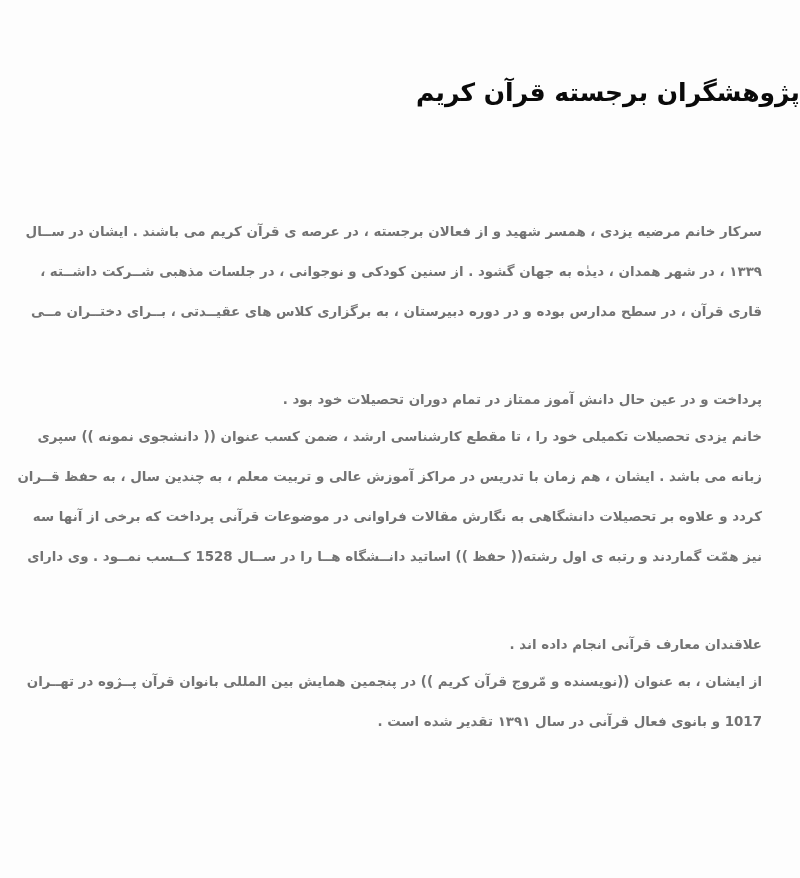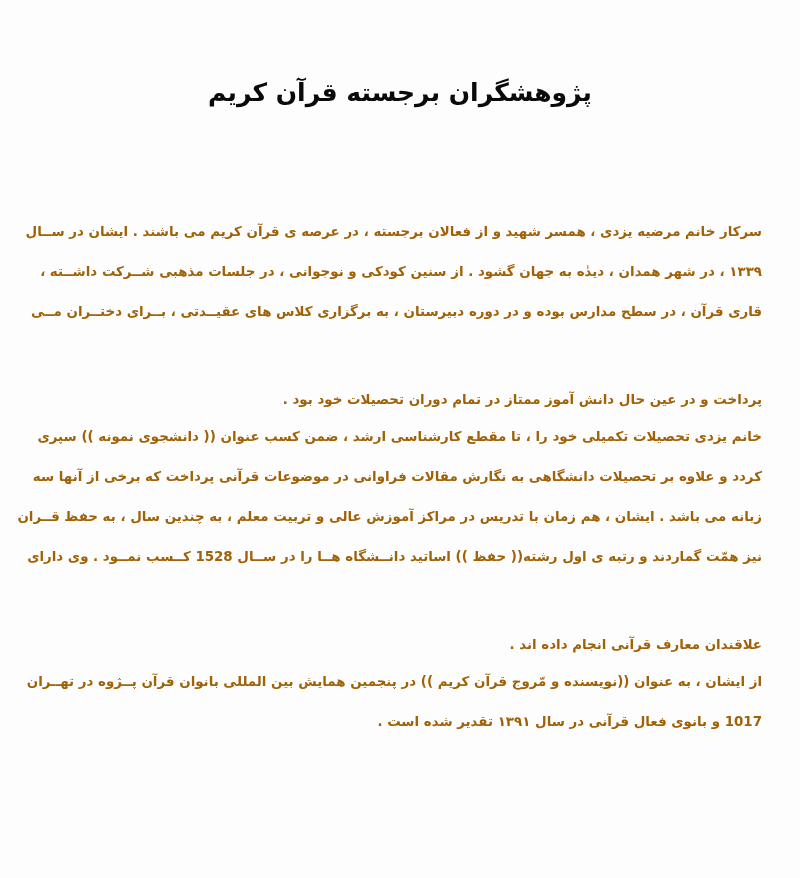--- a/index.html
+++ b/index.html
@@ -19,21 +19,21 @@
       position: absolute;
       left: 0; top: 0;
       width: 800px; height: 878px;
       background: #fdfdfd;
     }
     .title {
       position: absolute;
       top: 78px;
       left: 0;
       width: 800px;
-      text-align: center;
+      text-align: right;
       direction: rtl;
       font-size: 25px;
       font-weight: bold;
       color: #0a0a0a;
       margin: 0;
     }
     .body-text {
       position: absolute;
       top: 222px;
       left: 42px;
@@ -43,21 +43,21 @@
     .line {
       display: block;
       height: 40px;
       line-height: 20px;
       font-size: 13.4px;
       font-weight: bold;
       text-align: justify;
       text-align-last: justify;
       white-space: nowrap;
       overflow: visible;
-      color: #a16207;
+      color: #737373;
     }
     .line.last {
       text-align-last: right;
     }
     .line.tight {
       height: 37px;
       margin-top: 48px;
     }
   </style>
 </head>
@@ -70,22 +70,22 @@
 
     <div>
       <span class="line">سرکار خانم مرضیه یزدی ، همسر شهید و از فعالان برجسته ، در عرصه ی قرآن کریم می باشند . ایشان در ســال</span>
       <span class="line">۱۳۳۹ ، در شهر همدان ، دیدٰه به جهان گشود . از سنین کودکی و نوجوانی ، در جلسات مذهبی شــرکت داشــته ،</span>
       <span class="line">قاری قرآن ، در سطح مدارس بوده و در دوره دبیرستان ، به برگزاری کلاس های عقیــدتی ، بــرای دختــران مــی</span>
       <span class="line last tight">پرداخت و در عین حال دانش آموز ممتاز در تمام دوران تحصیلات خود بود .</span>
     </div>
 
     <div>
       <span class="line">خانم یزدی تحصیلات تکمیلی خود را ، تا مقطع کارشناسی ارشد ، ضمن کسب عنوان (( دانشجوی نمونه )) سپری</span>
+      <span class="line">زبانه می باشد . ایشان ، هم زمان با تدریس در مراکز آموزش عالی و تربیت معلم ، به چندین سال ، به حفظ قــران</span>
       <span class="line">کردد و علاوه بر تحصیلات دانشگاهی به نگارش مقالات فراوانی در موضوعات قرآنی پرداخت که برخی از آنها سه</span>
-      <span class="line">زبانه می باشد . ایشان ، هم زمان با تدریس در مراکز آموزش عالی و تربیت معلم ، به چندین سال ، به حفظ قــران</span>
       <span class="line">نیز همّت گماردند و رتبه ی اول رشته(( حفظ )) اساتید دانــشگاه هــا را در ســال 1528 کــسب نمــود . وی دارای</span>
       <span class="line last tight">علاقندان معارف قرآنی انجام داده اند .</span>
     </div>
 
     <div>
       <span class="line">از ایشان ، به عنوان ((نویسنده و مّروج قرآن کریم )) در پنجمین همایش بین المللی بانوان قرآن پــژوه در تهــران</span>
       <span class="line last">1017 و بانوی فعال قرآنی در سال ۱۳۹۱ تقدیر شده است .</span>
     </div>
   </div>
 </div>

